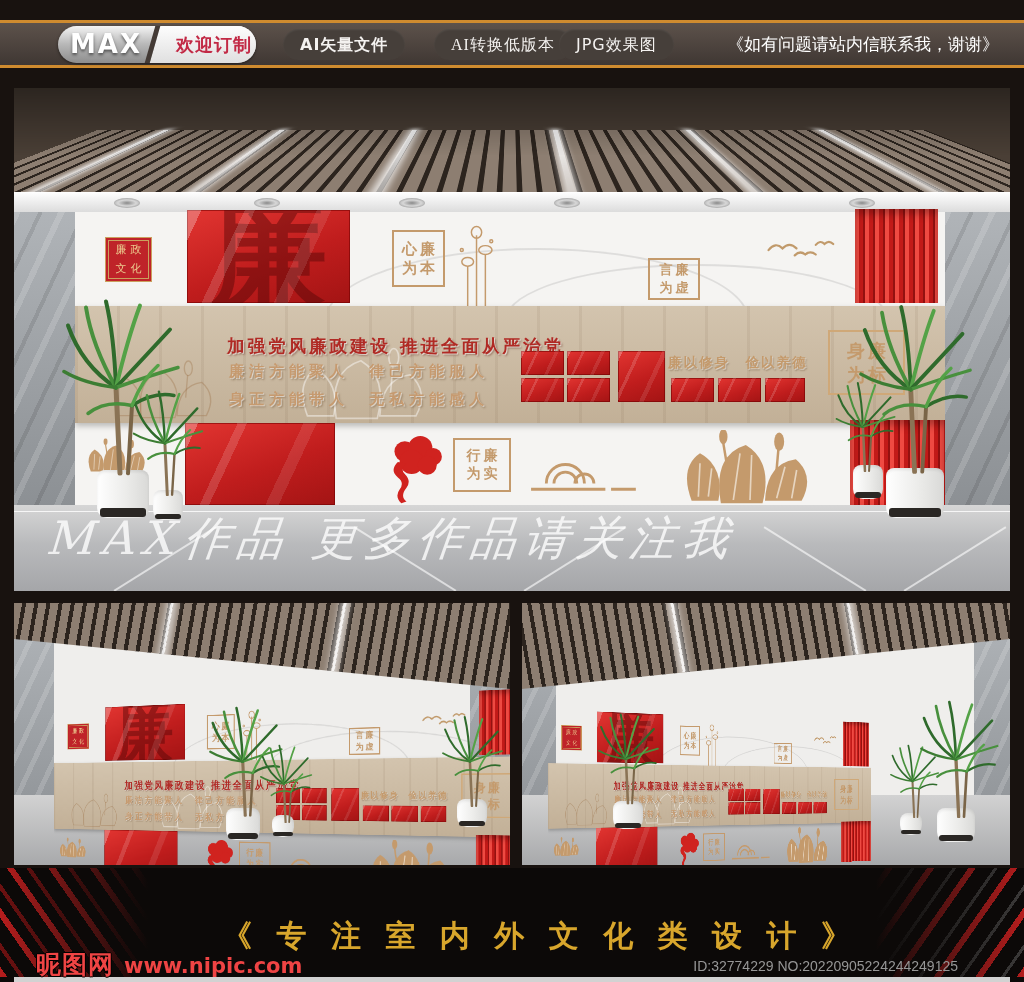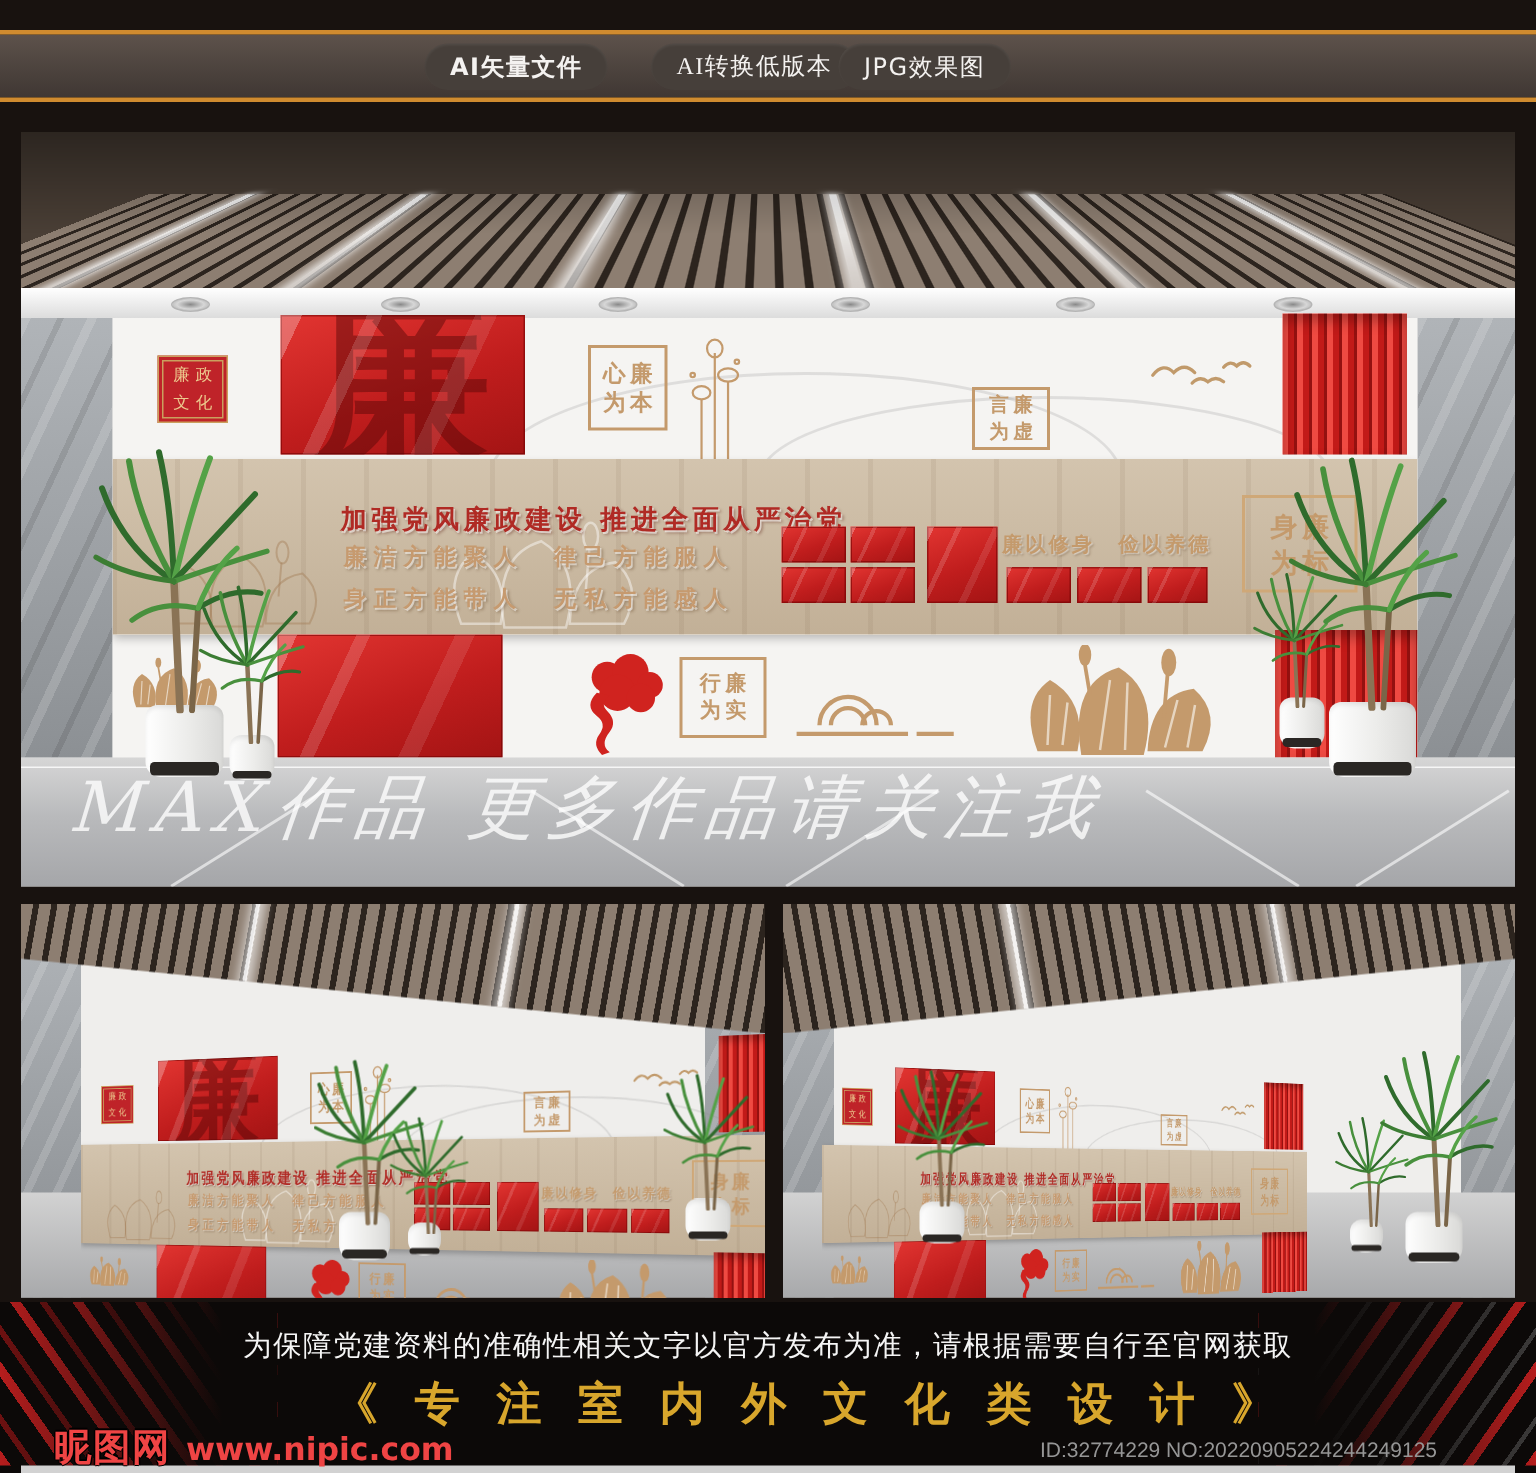--- a/index.html
+++ b/index.html
@@ -222,23 +222,29 @@
       <path d="M34 22 Q40 16 46 21 Q52 16 58 21"></path>
       <path d="M58 10 Q63 4 68 9 Q73 4 78 9"></path>
     </g>
   </symbol>
 </svg>
 
 <div>
 
   <div class="topbar">
     <div class="topbar-band"></div>
+    <div class="brand-badge">
+      <div class="brand-right"></div>
+      <div class="brand-name">MAX</div>
+      <div class="brand-tagline">欢迎订制</div>
+    </div>
     <div class="topbar-btn" style="left:283px;font-weight:bold;">AI矢量文件</div>
     <div class="topbar-btn" style="left:434px;font-family:Liberation Serif, serif;">AI转换低版本</div>
     <div class="topbar-btn" style="left:559px;">JPG效果图</div>
+    <div class="topbar-note">《如有问题请站内信联系我，谢谢》</div>
   </div>
 
   <div class="render-main">
     <div class="ceiling">
       <div class="ceiling-plane">
         <div class="cl" style="left:8%;"></div>
         <div class="cl" style="left:22%;"></div>
         <div class="cl" style="left:38%;"></div>
         <div class="cl" style="left:55%;"></div>
         <div class="cl" style="left:71%;"></div>
@@ -623,21 +629,20 @@
       <svg viewBox="0 0 120 180">
           <use href="#sym-plant"></use>
         </svg>
     </div>
     <div class="pot" style="left:415px;top:205px;width:38px;height:34px;"></div>
   </div>
 
   <div class="footer">
     <div class="corner-stripes left"></div>
     <div class="corner-stripes right"></div>
-    <div class="f-disclaimer">为保障党建资料的准确性相关文字以官方发布为准，请根据需要自行至官网获取</div>
     <div class="f-slogan">《 专 注 室 内 外 文 化 类 设 计 》</div>
     <div class="f-site">
       <span class="site-name">昵图网</span><span class="site-url">www.nipic.com</span>
     </div>
     <div class="f-id">ID:32774229 NO:20220905224244249125</div>
     <div class="f-baseline"></div>
   </div>
 
 </div>
 

